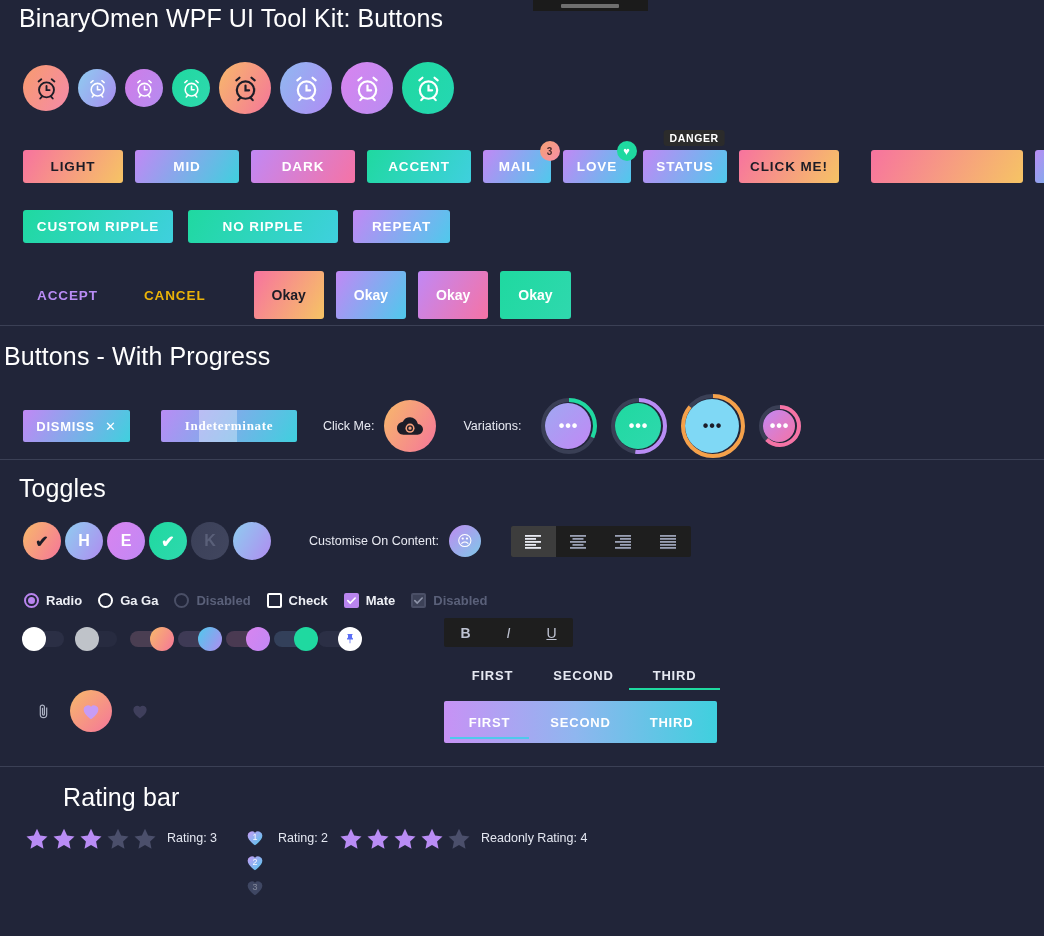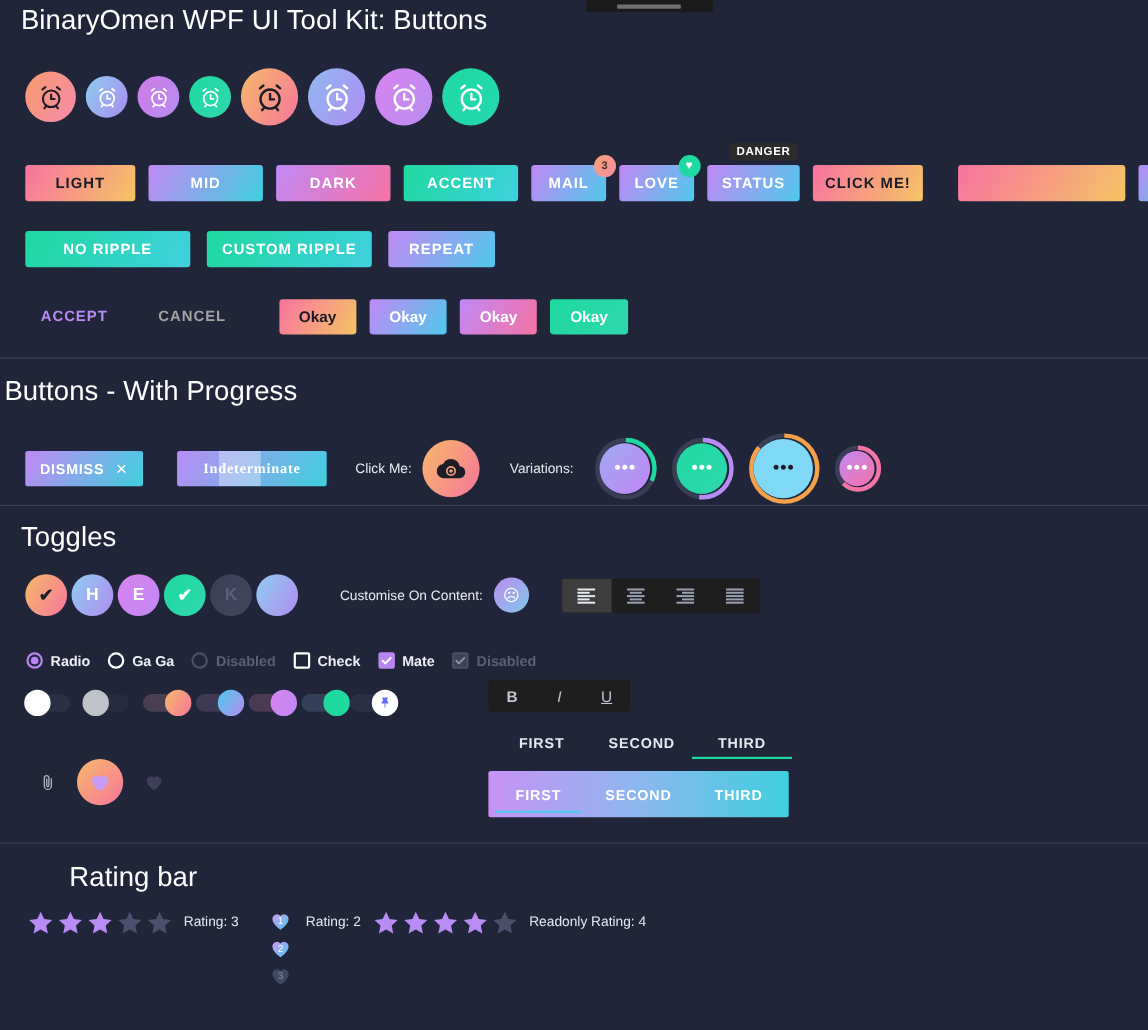--- a/index.html
+++ b/index.html
@@ -58,21 +58,21 @@
     background:#2b2b2b; color:#fff; font-size:10.5px; font-weight:bold;
     padding:2px 6px; border-radius:3px; letter-spacing:0.6px; white-space:nowrap;
   }
 
   .flat-btn {
     height:33px; display:flex; align-items:center; justify-content:center;
     font-size:13.5px; font-weight:bold; letter-spacing:0.9px;
     background:transparent; flex:0 0 auto; padding:0 14px;
   }
   .okay-btn {
-    height:32px; border-radius:3px; display:flex;align-items:center;justify-content:center;
+    height:48px; border-radius:3px; display:flex;align-items:center;justify-content:center;
     font-size:14px; font-weight:bold; color:#fff; padding:0 18px; flex:0 0 auto;
   }
 
   
   .prog-btn {
     height:32px; border-radius:2px; display:flex; align-items:center; justify-content:center;
     font-size:13px; font-weight:bold; color:#fff; letter-spacing:0.7px;
     position:relative; overflow:hidden; flex:0 0 auto;
   }
   .prog-btn .lbl { position:relative; z-index:2; }
@@ -275,35 +275,35 @@
       </div>
       <div class="btn dark-text" style="width: 100px; background: linear-gradient(120deg, rgb(247, 115, 159), rgb(246, 196, 100));">
         <span>CLICK ME!</span>
       </div>
       <div class="btn dark-text" style="width: 152px; background: linear-gradient(120deg, rgb(247, 115, 159), rgb(246, 196, 100)); margin-left: 20px;"></div>
       <div class="btn" style="width: 50px; background: linear-gradient(120deg, rgb(185, 140, 245), rgb(63, 208, 222));"></div>
     </div>
 
   <div class="row" id="ripple-row" style="left:23px;top:210px;gap:15px;">
       <div class="btn" style="width: 150px; background: linear-gradient(120deg, rgb(31, 217, 160), rgb(63, 208, 222));">
+        <span>CUSTOM RIPPLE</span>
+      </div>
+      <div class="btn" style="width: 150px; background: linear-gradient(120deg, rgb(31, 217, 160), rgb(63, 208, 222));">
         <span>NO RIPPLE</span>
-      </div>
-      <div class="btn" style="width: 150px; background: linear-gradient(120deg, rgb(31, 217, 160), rgb(63, 208, 222));">
-        <span>CUSTOM RIPPLE</span>
       </div>
       <div class="btn" style="width: 97px; background: linear-gradient(120deg, rgb(193, 136, 245), rgb(79, 201, 236));">
         <span>REPEAT</span>
       </div>
     </div>
 
   <div class="row" id="flat-row" style="left:23px;top:271px;align-items:center;">
       <div class="flat-btn" style="color: rgb(185, 140, 245); margin-right: 18px;">
         <span>ACCEPT</span>
       </div>
-      <div class="flat-btn" style="color: #a3a3a3; margin-right: 18px;">
+      <div class="flat-btn" style="color: #eab308; margin-right: 18px;">
         <span>CANCEL</span>
       </div>
       <div class="okay-btn dark-text" style="background: linear-gradient(120deg, rgb(247, 115, 159), rgb(246, 196, 100)); margin-left: 16px; color: rgb(28, 28, 38);">
         <span>Okay</span>
       </div>
       <div class="okay-btn" style="background: linear-gradient(120deg, rgb(193, 136, 245), rgb(79, 201, 236)); margin-left: 12px;">
         <span>Okay</span>
       </div>
       <div class="okay-btn" style="background: linear-gradient(120deg, rgb(193, 136, 245), rgb(245, 115, 165)); margin-left: 12px;">
         <span>Okay</span>

